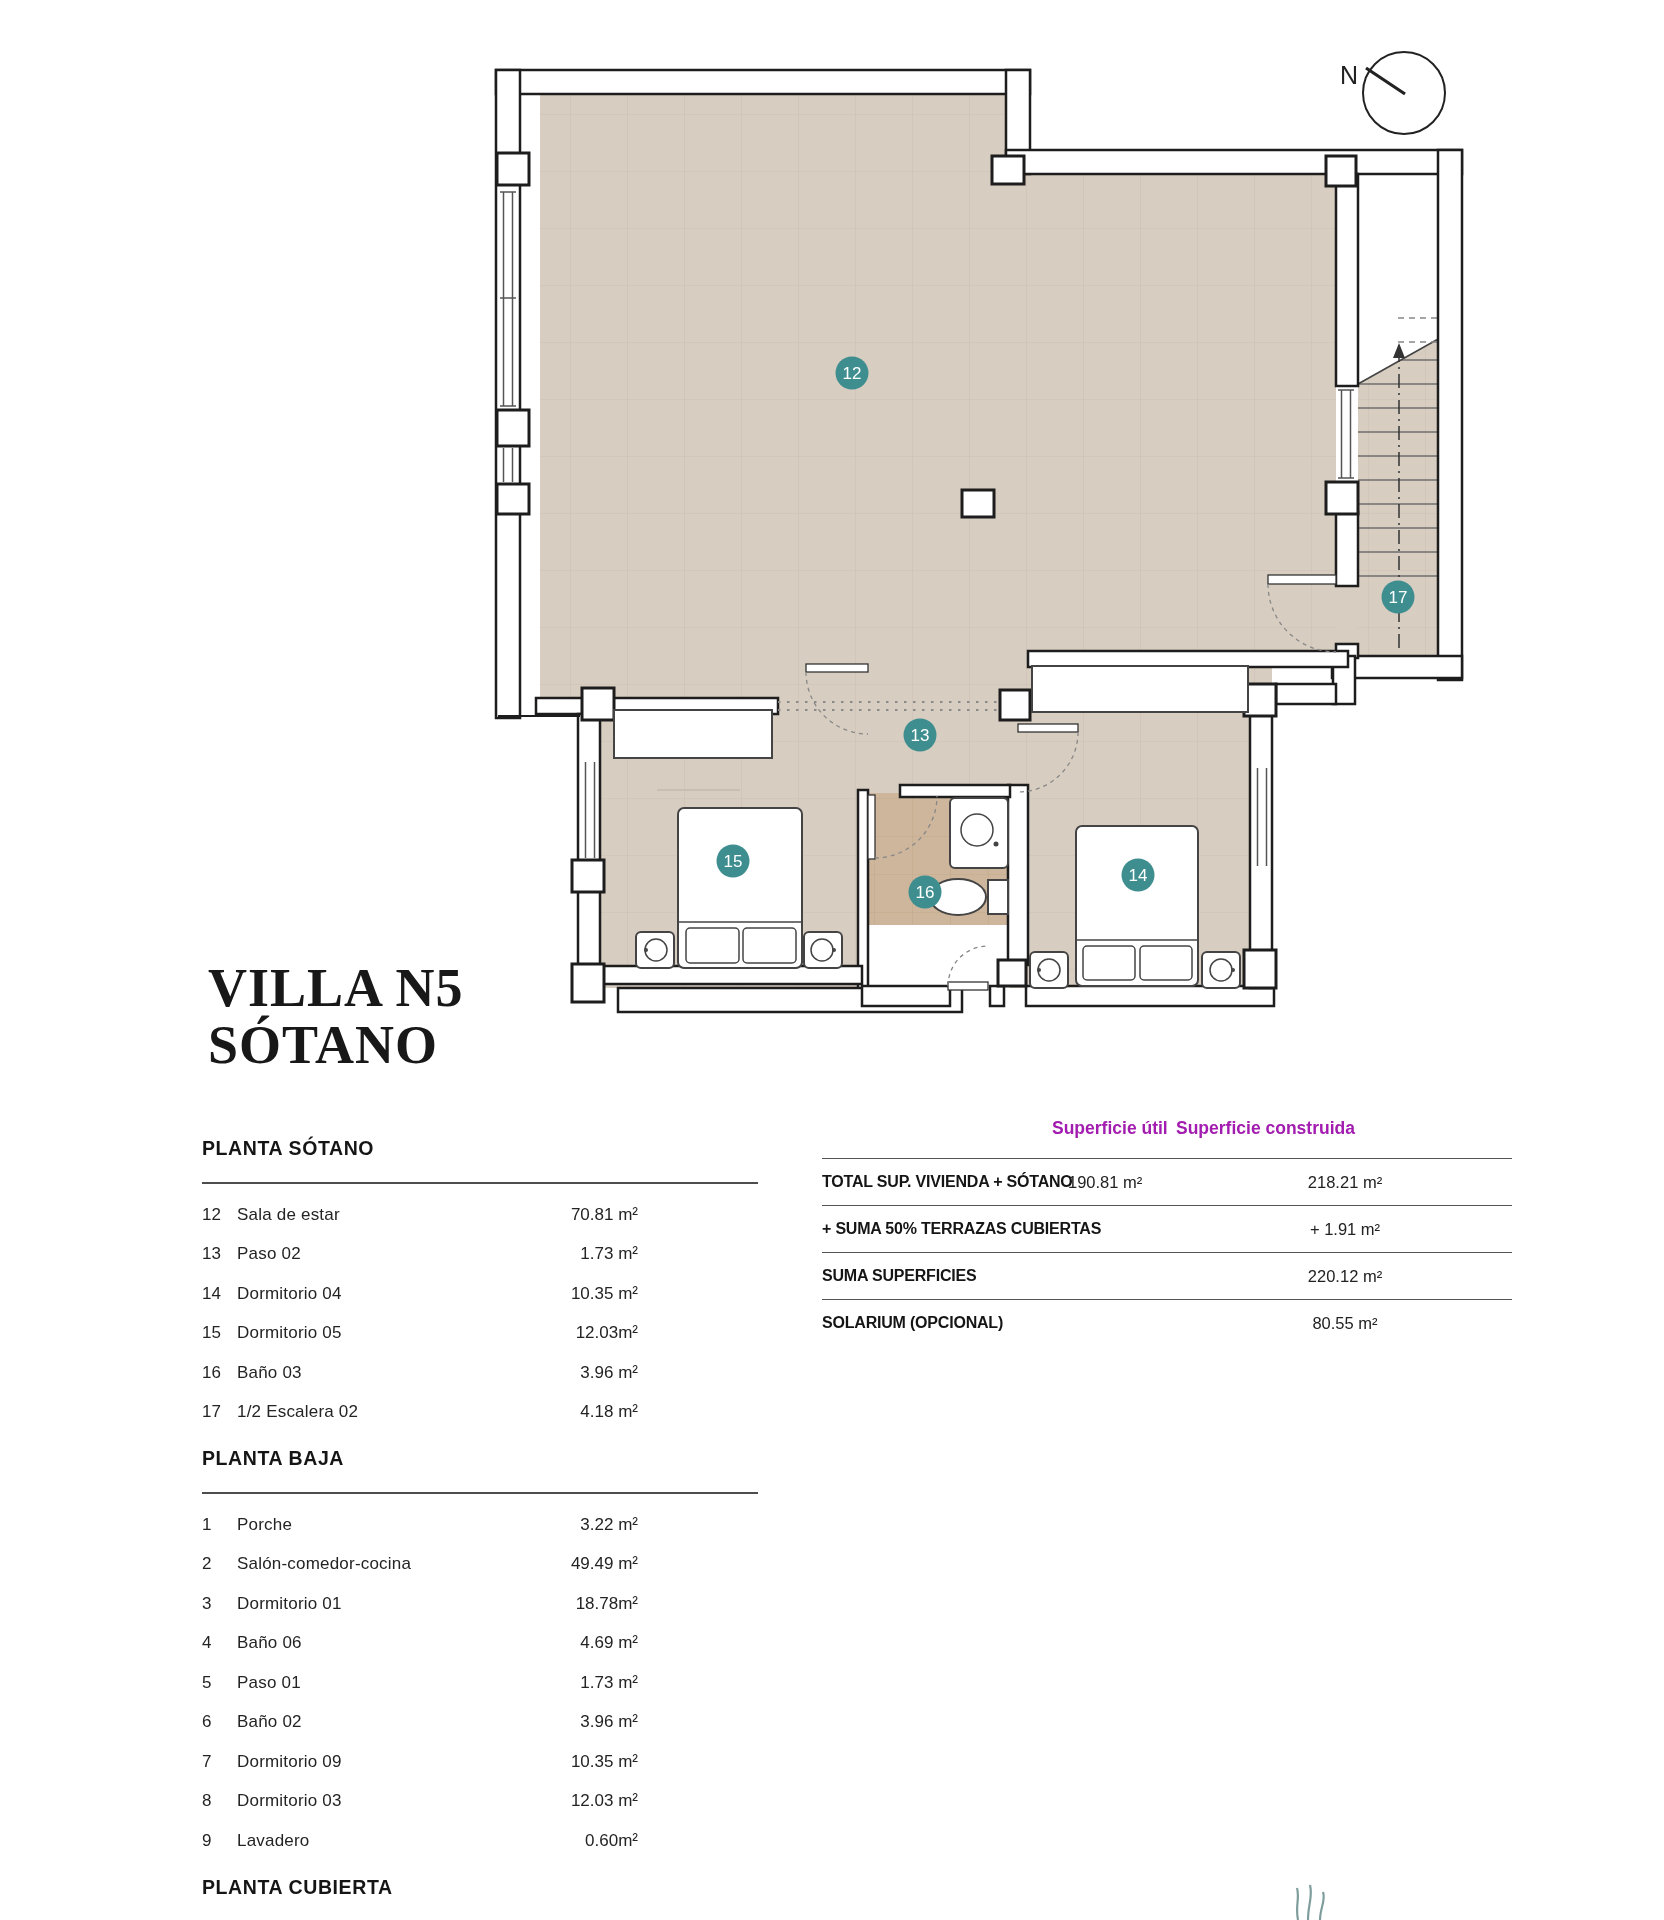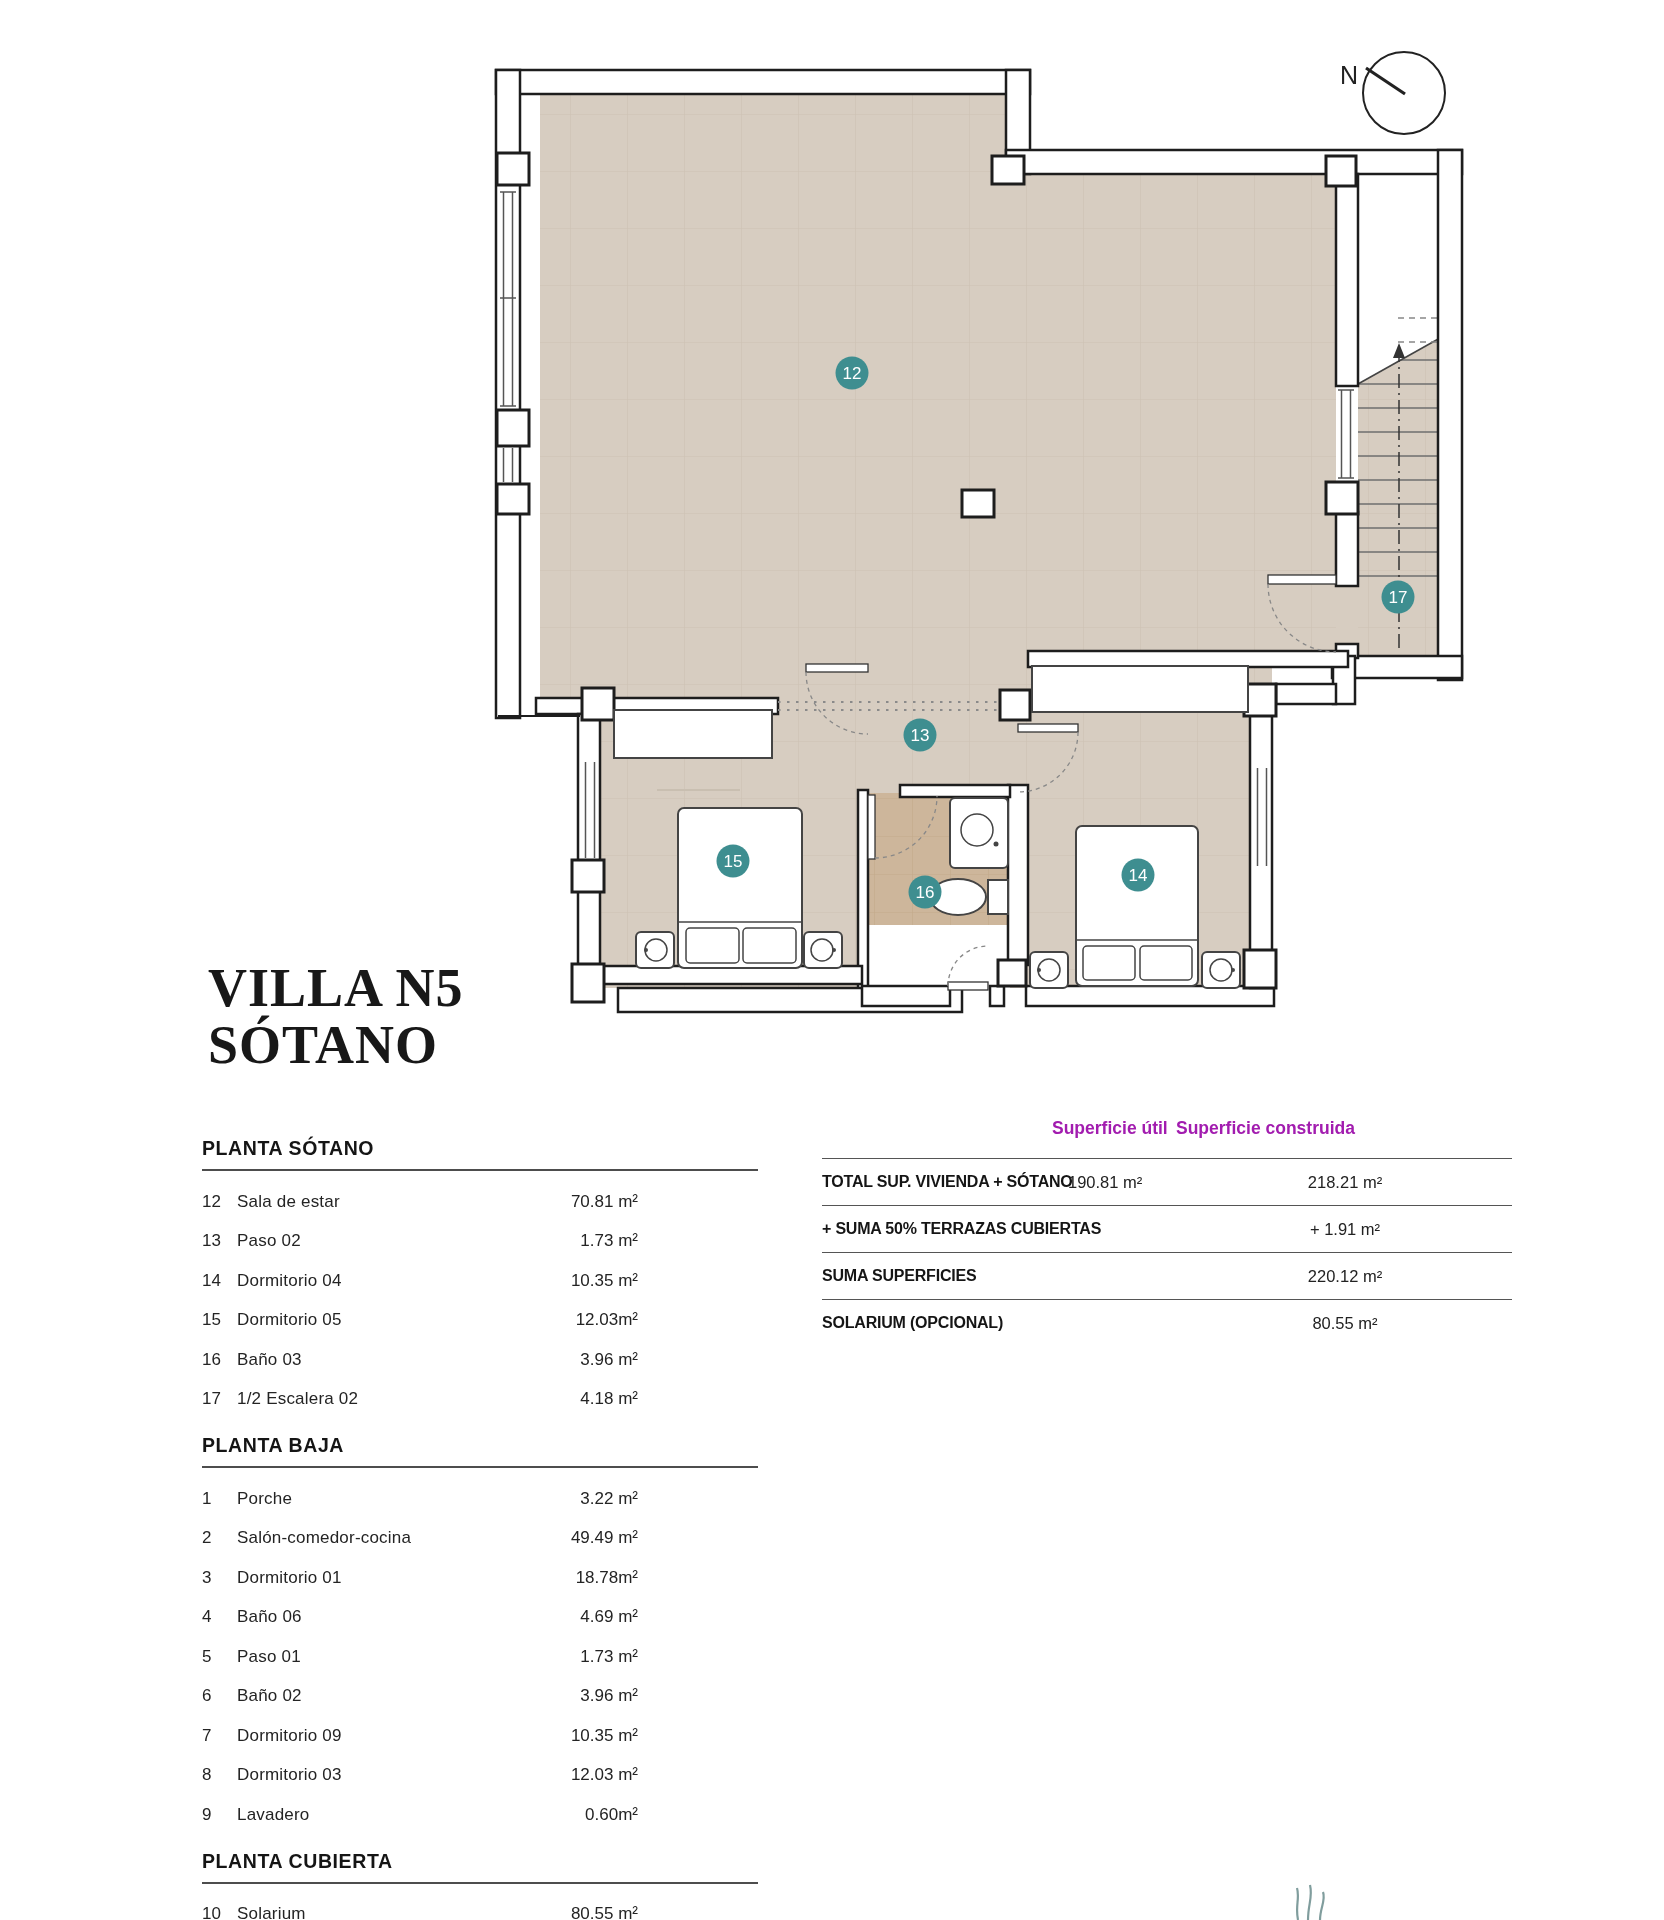--- a/index.html
+++ b/index.html
@@ -11,21 +11,21 @@
   
   .title{
     position:absolute;left:208px;top:960px;
     font-family:"Liberation Serif","DejaVu Serif",serif;
     font-weight:700;font-size:54px;line-height:57px;letter-spacing:1px;color:#181818;
   }
   
   .lt{position:absolute;left:202px;top:1122px;width:556px;}
   .lt-head{
     font-size:19.5px;font-weight:700;letter-spacing:0.6px;color:#151515;
-    padding-bottom:9px;border-bottom:2px solid #4d4d4d;margin-top:15px;
+    padding-bottom:22px;border-bottom:2px solid #4d4d4d;margin-top:15px;
   }
   .lt-rows{padding-top:11px;}
   .lt-row{display:flex;align-items:center;height:39.5px;font-size:17px;color:#242424;}
   .lt-num{width:35px;flex:none;}
   .lt-name{flex:1;letter-spacing:0.2px;}
   .lt-val{flex:none;margin-right:120px;}
   
   .sum{position:absolute;left:822px;top:1110px;width:690px;}
   .sum-grid{display:grid;grid-template-columns:246px 106px 1fr;align-items:center;}
   .sum-header{height:48px;border-bottom:1.5px solid #555;}

